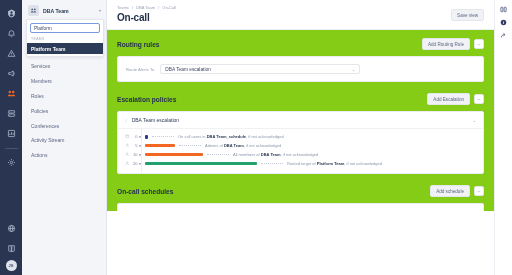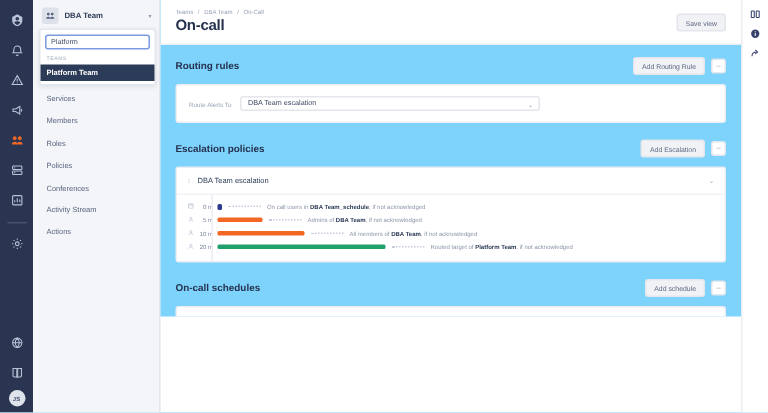--- a/index.html
+++ b/index.html
@@ -73,21 +73,21 @@
     font-size:5px; padding:2.5px 4px; color:#2c3b57;
   }
   .dd-item.sel { background:#2c3b57; color:#ffffff; font-weight:bold; }
 
   .nav { padding-top:38px; }
   .nav-item {
     font-size:5px; color:#5a6582; padding:4.4px 9px;
   }
 
   
-  .main { flex:1; background:#7dd3fc; height:211px; overflow:hidden; position:relative; }
+  .main { flex:1; background:#84cc16; height:211px; overflow:hidden; position:relative; }
   .topbar {
     background:#ffffff; border-bottom:1px solid #ebedf2;
     padding:5px 10px 6px 10px; display:flex; align-items:flex-end;
   }
   .crumbs { font-size:4px; color:#98a1b6; margin-bottom:2px; }
   .crumbs span { color:#98a1b6; }
   .crumb-sep { margin:0 2px; }
   .page-title { font-size:10px; font-weight:bold; color:#25314e; letter-spacing:-.2px; }
   .topbar-left { flex:1; }
   .btn {

